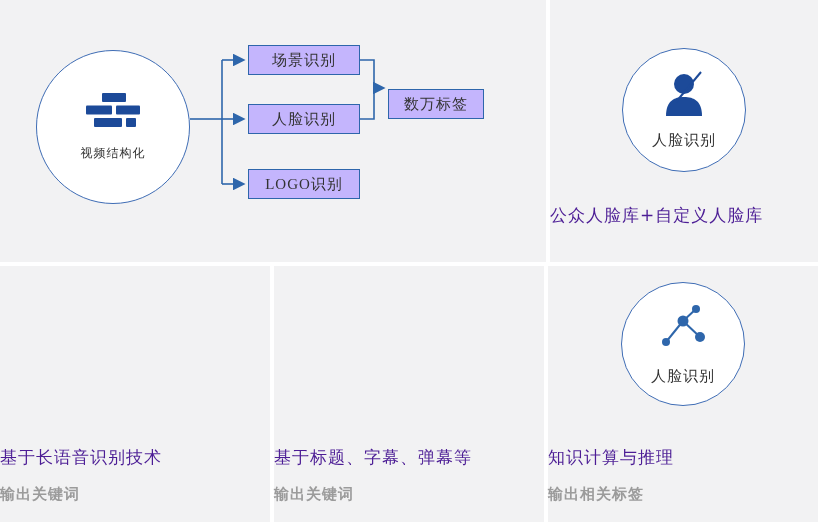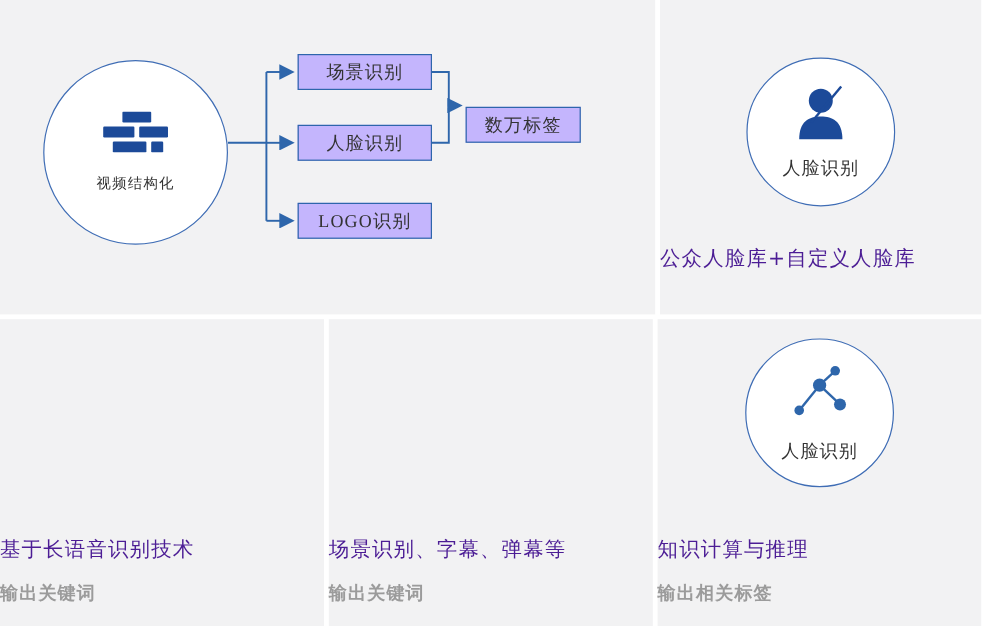--- a/index.html
+++ b/index.html
@@ -108,21 +108,21 @@
     </div>
     <div class="caption caption-face">公众人脸库+自定义人脸库</div>
   </section>
 
   <section class="panel panel-speech">
     <div class="caption caption-bottom">基于长语音识别技术</div>
     <div class="subcaption">输出关键词</div>
   </section>
 
   <section class="panel panel-ocr">
-    <div class="caption caption-bottom">场景识别、字幕、弹幕等</div>
+    <div class="caption caption-bottom">基于标题、字幕、弹幕等</div>
     <div class="subcaption">输出关键词</div>
   </section>
 
   <section class="panel panel-kg">
     <div class="circle circle-small">
       <span>
         <svg width="56" height="50" viewBox="0 0 56 50">
           <g stroke="#2e66ab" stroke-width="2">
             <line x1="28" y1="18" x2="41" y2="6"></line>
             <line x1="28" y1="18" x2="11" y2="39"></line>

